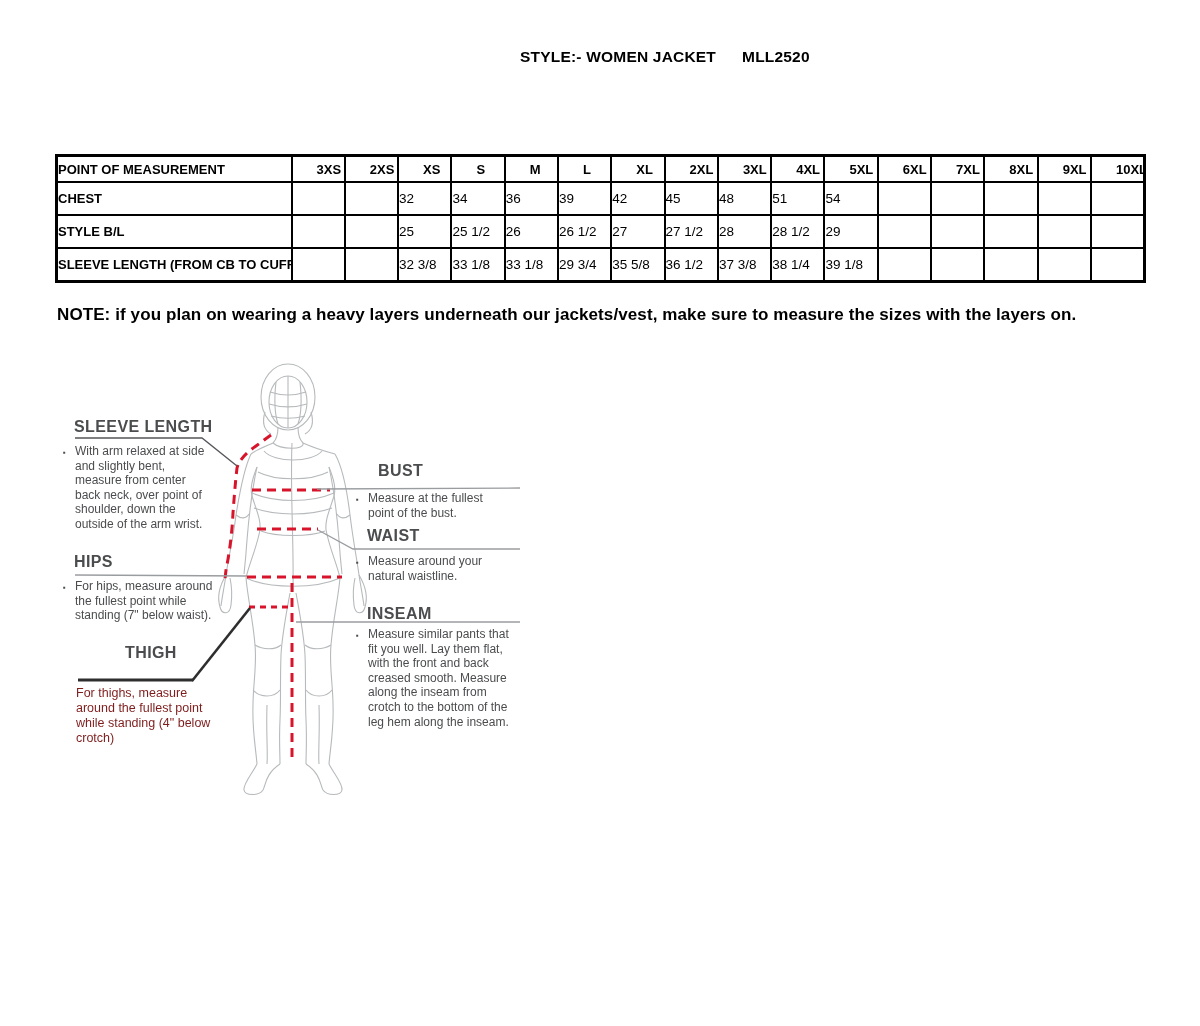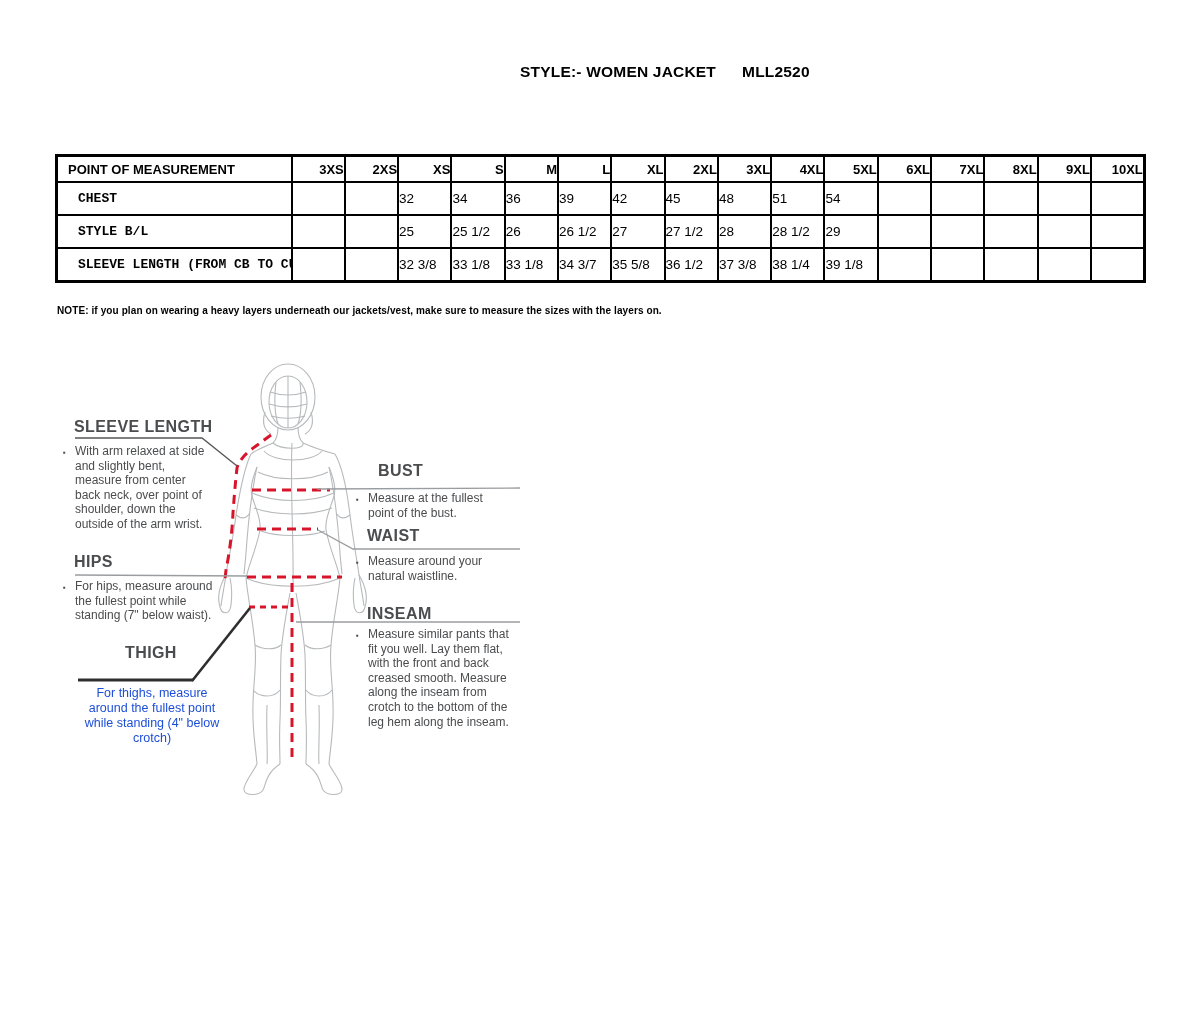--- a/index.html
+++ b/index.html
@@ -1,48 +1,48 @@
 <!DOCTYPE html>
 <html><head>
 <meta charset="utf-8">
 <style>
   html,body{margin:0;padding:0;background:#fff;}
   .page{position:relative;width:1200px;height:1026px;background:#ffffff;overflow:hidden;
         font-family:"Liberation Sans",sans-serif;color:#000;}
 
   
-  .title{position:absolute;left:520px;top:63px;display:flex;gap:26px;
+  .title{position:absolute;left:520px;top:48px;display:flex;gap:26px;
          font-size:15.5px;font-weight:bold;letter-spacing:0.2px;white-space:nowrap;}
 
   
   table.size-table{position:absolute;left:55px;top:154px;width:1088px;
                    border-collapse:collapse;table-layout:fixed;
                    border:3px solid #000;}
   table.size-table th,table.size-table td{border:2px solid #000;padding:0;
                    font-family:"Liberation Sans",sans-serif;overflow:hidden;white-space:nowrap;}
-  table.size-table thead th{height:24px;font-size:13px;font-weight:bold;text-align:right;}
-  table.size-table thead th.label-col{text-align:left;padding-left:10px;}
-  table.size-table tbody th.label-col{height:31px;font-size:13px;font-weight:bold;text-align:left;padding-left:20px;font-family:Liberation Mono, monospace;}
+  table.size-table thead th{height:24px;font-size:13px;font-weight:bold;text-align:left;padding-left:24px;}
+  table.size-table thead th.label-col{text-align:left;padding-left:0;}
+  table.size-table tbody th.label-col{height:31px;font-size:13px;font-weight:bold;text-align:left;padding-left:0;}
   table.size-table tbody td{height:31px;font-size:13.5px;text-align:left;padding-left:0;}
 
   
-  .note{position:absolute;left:57px;top:305px;margin:0;font-size:10px;font-weight:bold;letter-spacing:0.1px;}
+  .note{position:absolute;left:57px;top:305px;margin:0;font-size:17px;font-weight:bold;letter-spacing:0.1px;}
 
   
   .guide{position:absolute;left:60px;top:350px;width:480px;height:460px;}
   .guide svg{position:absolute;left:0;top:0;}
   .sec-h{position:absolute;margin:0;font-size:16px;font-weight:bold;color:#4b4c4e;letter-spacing:0.4px;white-space:nowrap;}
   .sec-p{position:absolute;margin:0;font-size:12px;line-height:14.6px;color:#4b4c4e;}
   .sec-p .bullet{position:absolute;left:-12px;top:2px;font-size:8px;color:#4b4c4e;}
   .p-sleeve{left:15px;top:94px;width:134px;}
   .h-sleeve{left:14px;top:68px;}
   .h-hips{left:14px;top:203px;}
   .p-hips{left:15px;top:229px;width:140px;}
   .h-thigh{left:17px;top:294px;margin-left:48px;}
-  .p-thigh{left:16px;top:336px;width:152px;color:#1d4ed8;font-size:12.5px;line-height:15px;text-align:center;}
+  .p-thigh{left:16px;top:336px;width:152px;color:#7f1d1d;font-size:12.5px;line-height:15px;}
   .h-bust{left:307px;top:112px;margin-left:11px;}
   .p-bust{left:308px;top:141px;width:132px;}
   .h-waist{left:307px;top:177px;}
   .p-waist{left:308px;top:204px;width:132px;}
   .h-inseam{left:307px;top:248px;margin-top:7px;}
   .p-inseam{left:308px;top:277px;width:148px;}
 </style>
 </head>
 <body>
 
@@ -118,21 +118,21 @@
         <td></td>
         <td></td>
       </tr>
       <tr>
         <th class="label-col">SLEEVE LENGTH (FROM CB TO CUFF)</th>
         <td></td>
         <td></td>
         <td>32 3/8</td>
         <td>33 1/8</td>
         <td>33 1/8</td>
-        <td>34 3/7</td>
+        <td>29 3/4</td>
         <td>35 5/8</td>
         <td>36 1/2</td>
         <td>37 3/8</td>
         <td>38 1/4</td>
         <td>39 1/8</td>
         <td></td>
         <td></td>
         <td></td>
         <td></td>
         <td></td>

